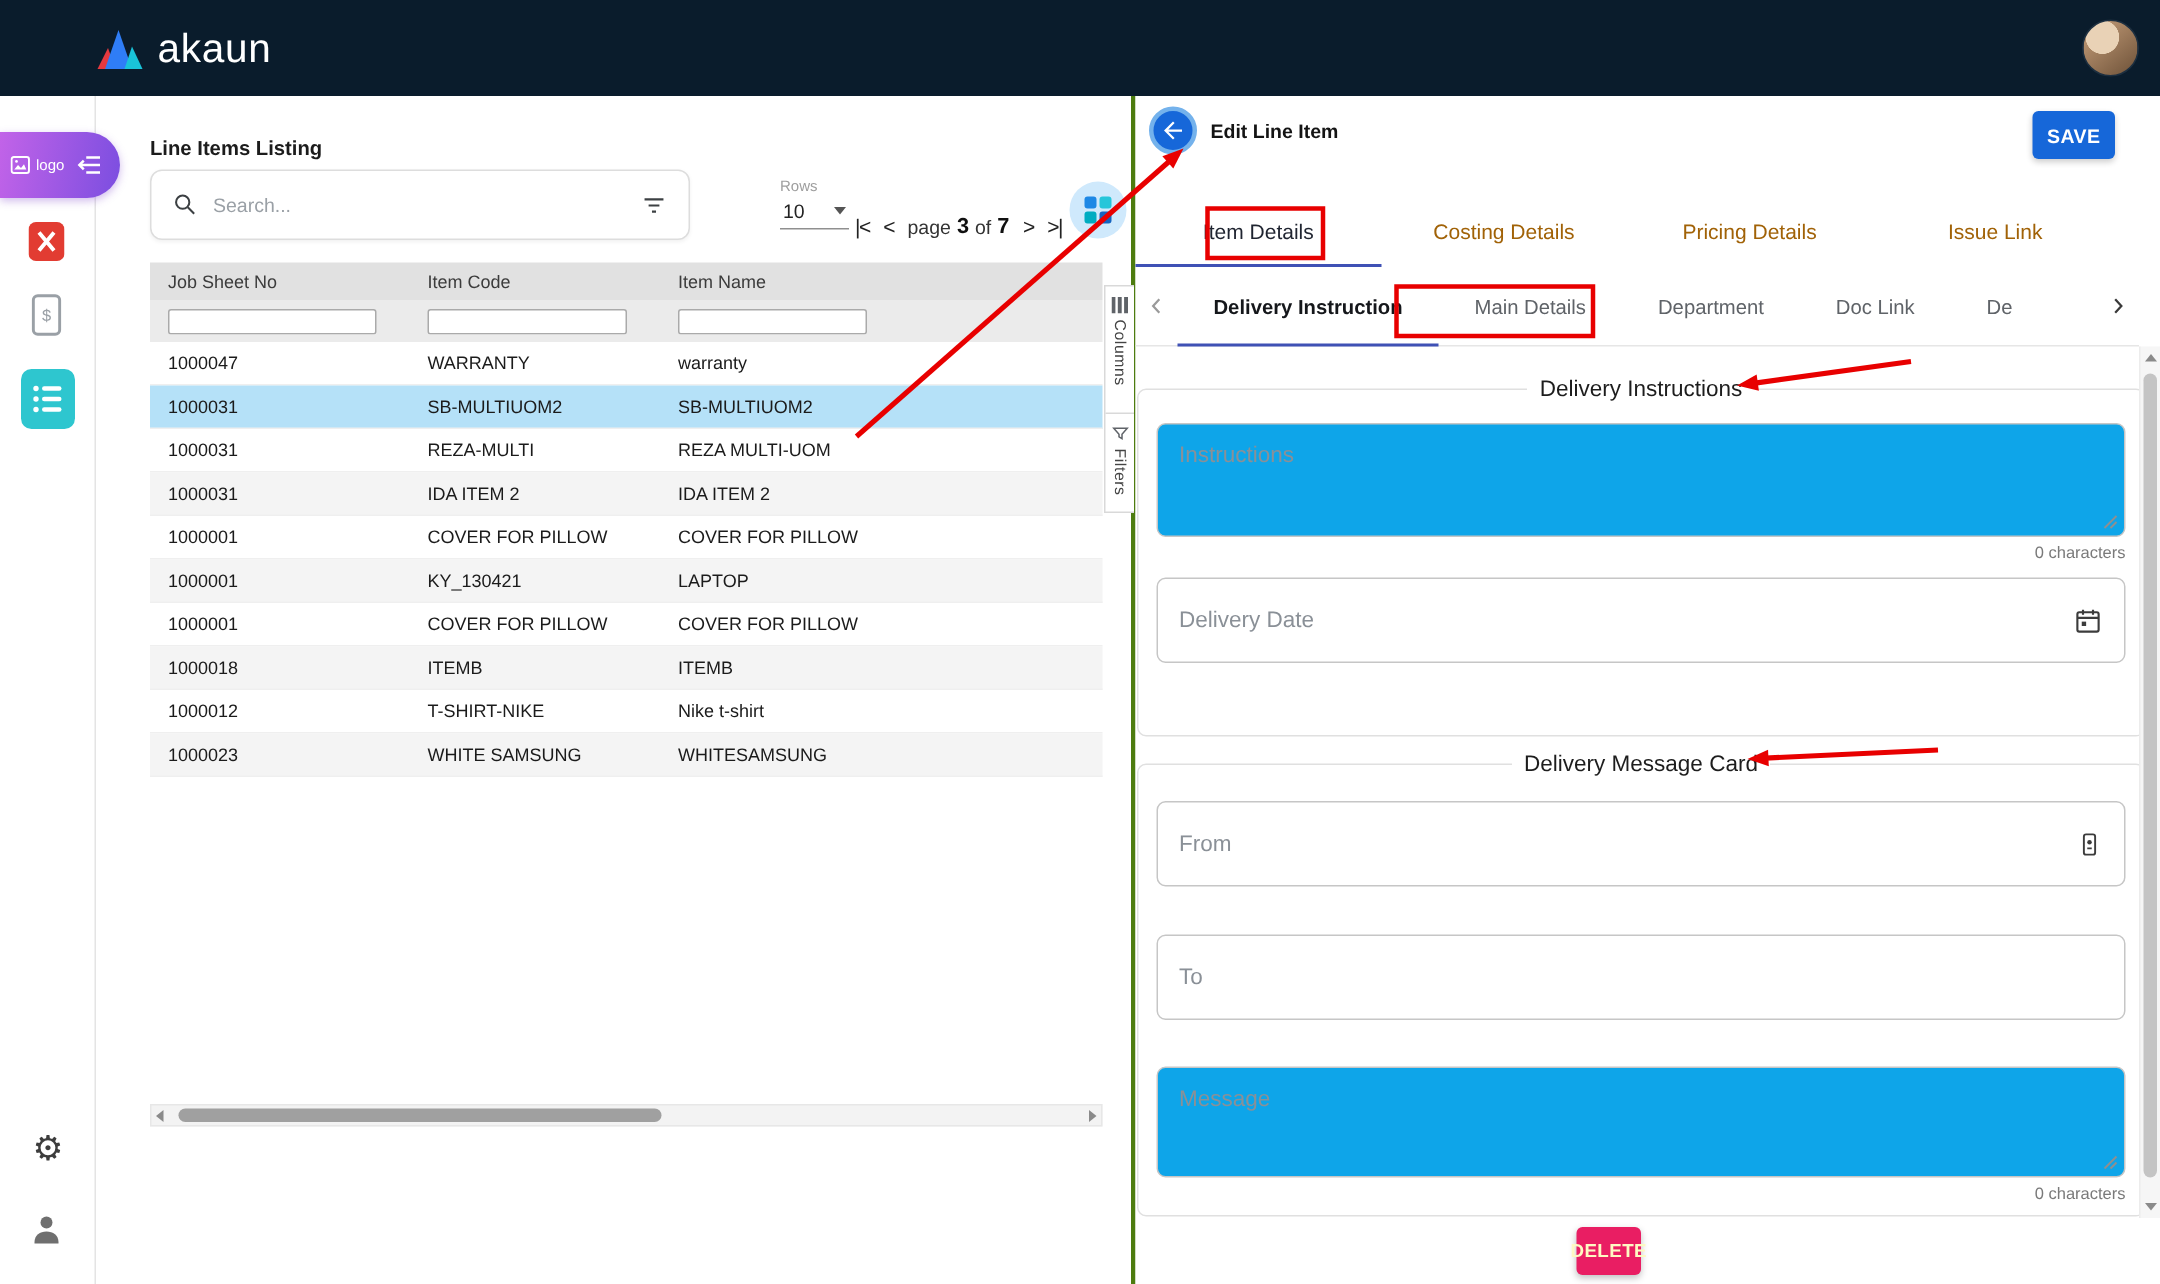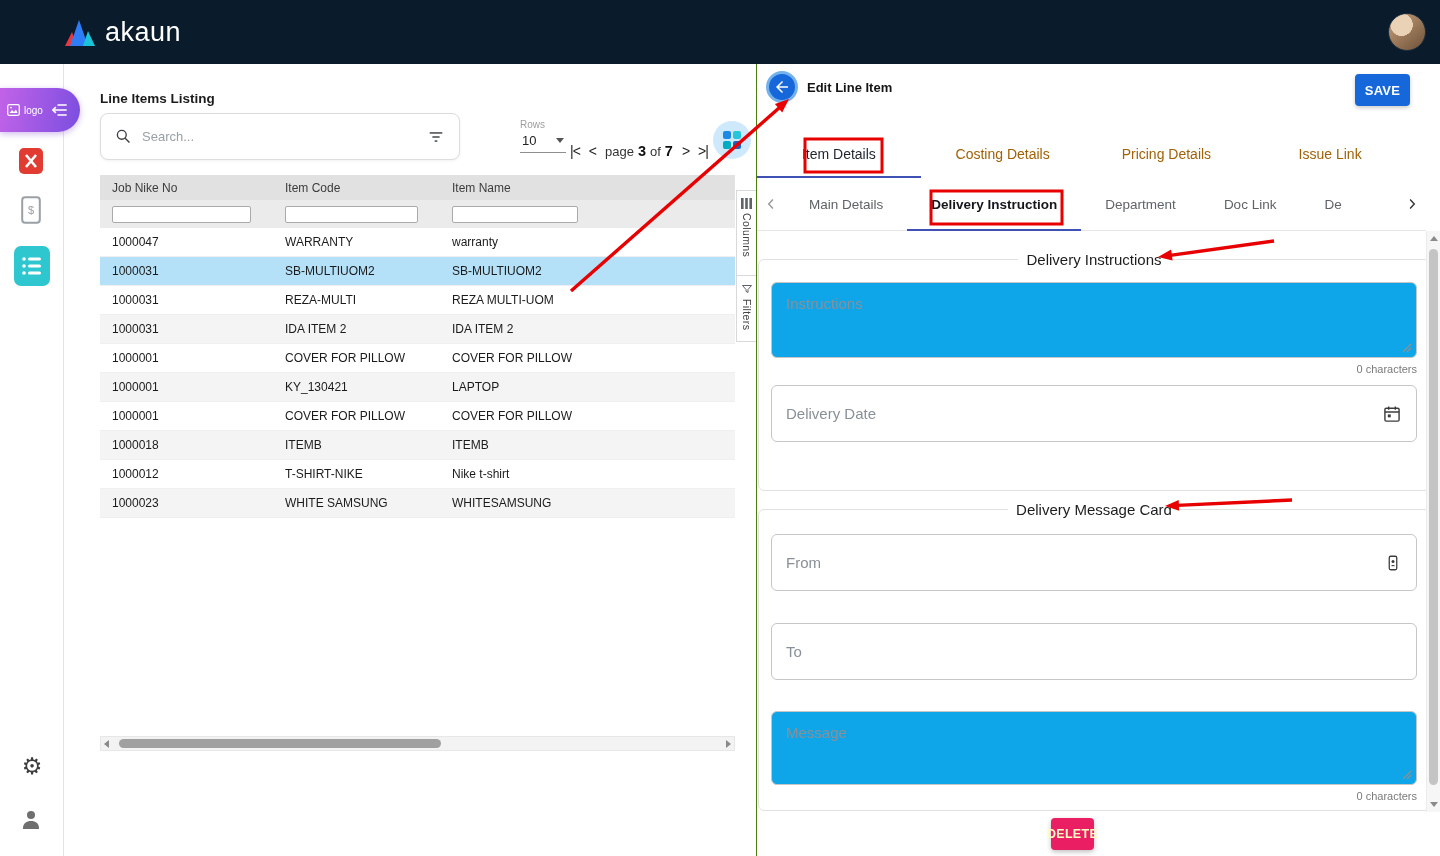--- a/index.html
+++ b/index.html
@@ -22,21 +22,21 @@
   .logo-alt{color:#fff;font-size:10px}
   .menu-ic{margin-left:auto}
   .side-ic{position:absolute;display:flex;align-items:center;justify-content:center;cursor:pointer}
   .ic-red{top:84px;left:19px}
   .ic-doc{top:132px;left:21px}
   .ic-teal{top:182px;left:14px}
   .ic-gear{top:688px;left:18px;width:28px;height:28px;font-size:23px;color:#3d3d3d;font-family:"DejaVu Sans",sans-serif}
   .ic-person{top:742px;left:19px}
 
   
-  .listing{position:absolute;top:64px;left:64px;width:693px;height:792px;background:#fff;border-right:1px solid #4d7c0f}
+  .listing{position:absolute;top:64px;left:64px;width:693px;height:792px;background:#fff;border-right:3px solid #4d7c0f}
   .listing-title{position:absolute;top:27px;left:36px;font-size:13.5px;font-weight:700;color:#1c1c1c}
   .searchbox{position:absolute;top:49px;left:36px;width:360px;height:47px;border:1px solid #ddd;border-radius:8px;background:#fff;
     display:flex;align-items:center;padding:0 14px;gap:10px;box-shadow:0 1px 3px rgba(0,0,0,.06)}
   .search-input{border:none;outline:none;flex:1;font-size:13px;color:#333;font-family:inherit;background:transparent}
   .search-input::placeholder{color:#9aa0a6}
   .rows-sel{position:absolute;top:55px;left:456px;width:46px;cursor:pointer}
   .rows-label{font-size:10px;color:#9e9e9e}
   .rows-val{display:flex;align-items:center;justify-content:space-between;border-bottom:1px solid #8f8f8f;padding:3px 2px 4px;font-size:13px;color:#222}
   .caret{width:0;height:0;border-left:4px solid transparent;border-right:4px solid transparent;border-top:5px solid #555}
   .pager{position:absolute;top:76px;left:506px;height:22px;display:flex;align-items:center;gap:9px;color:#2d2d2d}
@@ -230,21 +230,21 @@
       <div class="grid4">
         <span class="g1"></span>
           <span class="g2"></span>
           <span class="g3"></span>
           <span class="g4"></span>
       </div>
     </div>
 
     <div class="table">
       <div class="thead">
-          <div class="tcell hcell c0">Job Nike No</div>
+          <div class="tcell hcell c0">Job Sheet No</div>
           <div class="tcell hcell c1">Item Code</div>
           <div class="tcell hcell c2">Item Name</div>
           <div class="tcell hcell c3"></div>
         </div>
       <div class="tfilter">
           <div class="tcell fcell c0"><input class="finput" style=""></div>
           <div class="tcell fcell c1"><input class="finput" style=""></div>
           <div class="tcell fcell c2"><input class="finput" style=""></div>
           <div class="tcell fcell c3"></div>
         </div>
@@ -343,22 +343,22 @@
         <div class="tab">Issue Link</div>
       </div>
 
     <div class="subtabs">
       <span class="chev left">
         <svg width="18" height="18" viewBox="0 0 24 24">
           <path d="M14.5 6l-5.5 6 5.5 6" fill="none" stroke="#9a9a9a" stroke-width="2"></path>
         </svg>
       </span>
       <div class="subtab-scroller">
+          <div class="subtab active">Delivery Instruction</div>
           <div class="subtab">Main Details</div>
-          <div class="subtab active">Delivery Instruction</div>
           <div class="subtab">Department</div>
           <div class="subtab">Doc Link</div>
           <div class="subtab">De</div>
         </div>
       <span class="chev right">
         <svg width="18" height="18" viewBox="0 0 24 24">
           <path d="M9.5 6l5.5 6-5.5 6" fill="none" stroke="#3a3a3a" stroke-width="2"></path>
         </svg>
       </span>
     </div>

